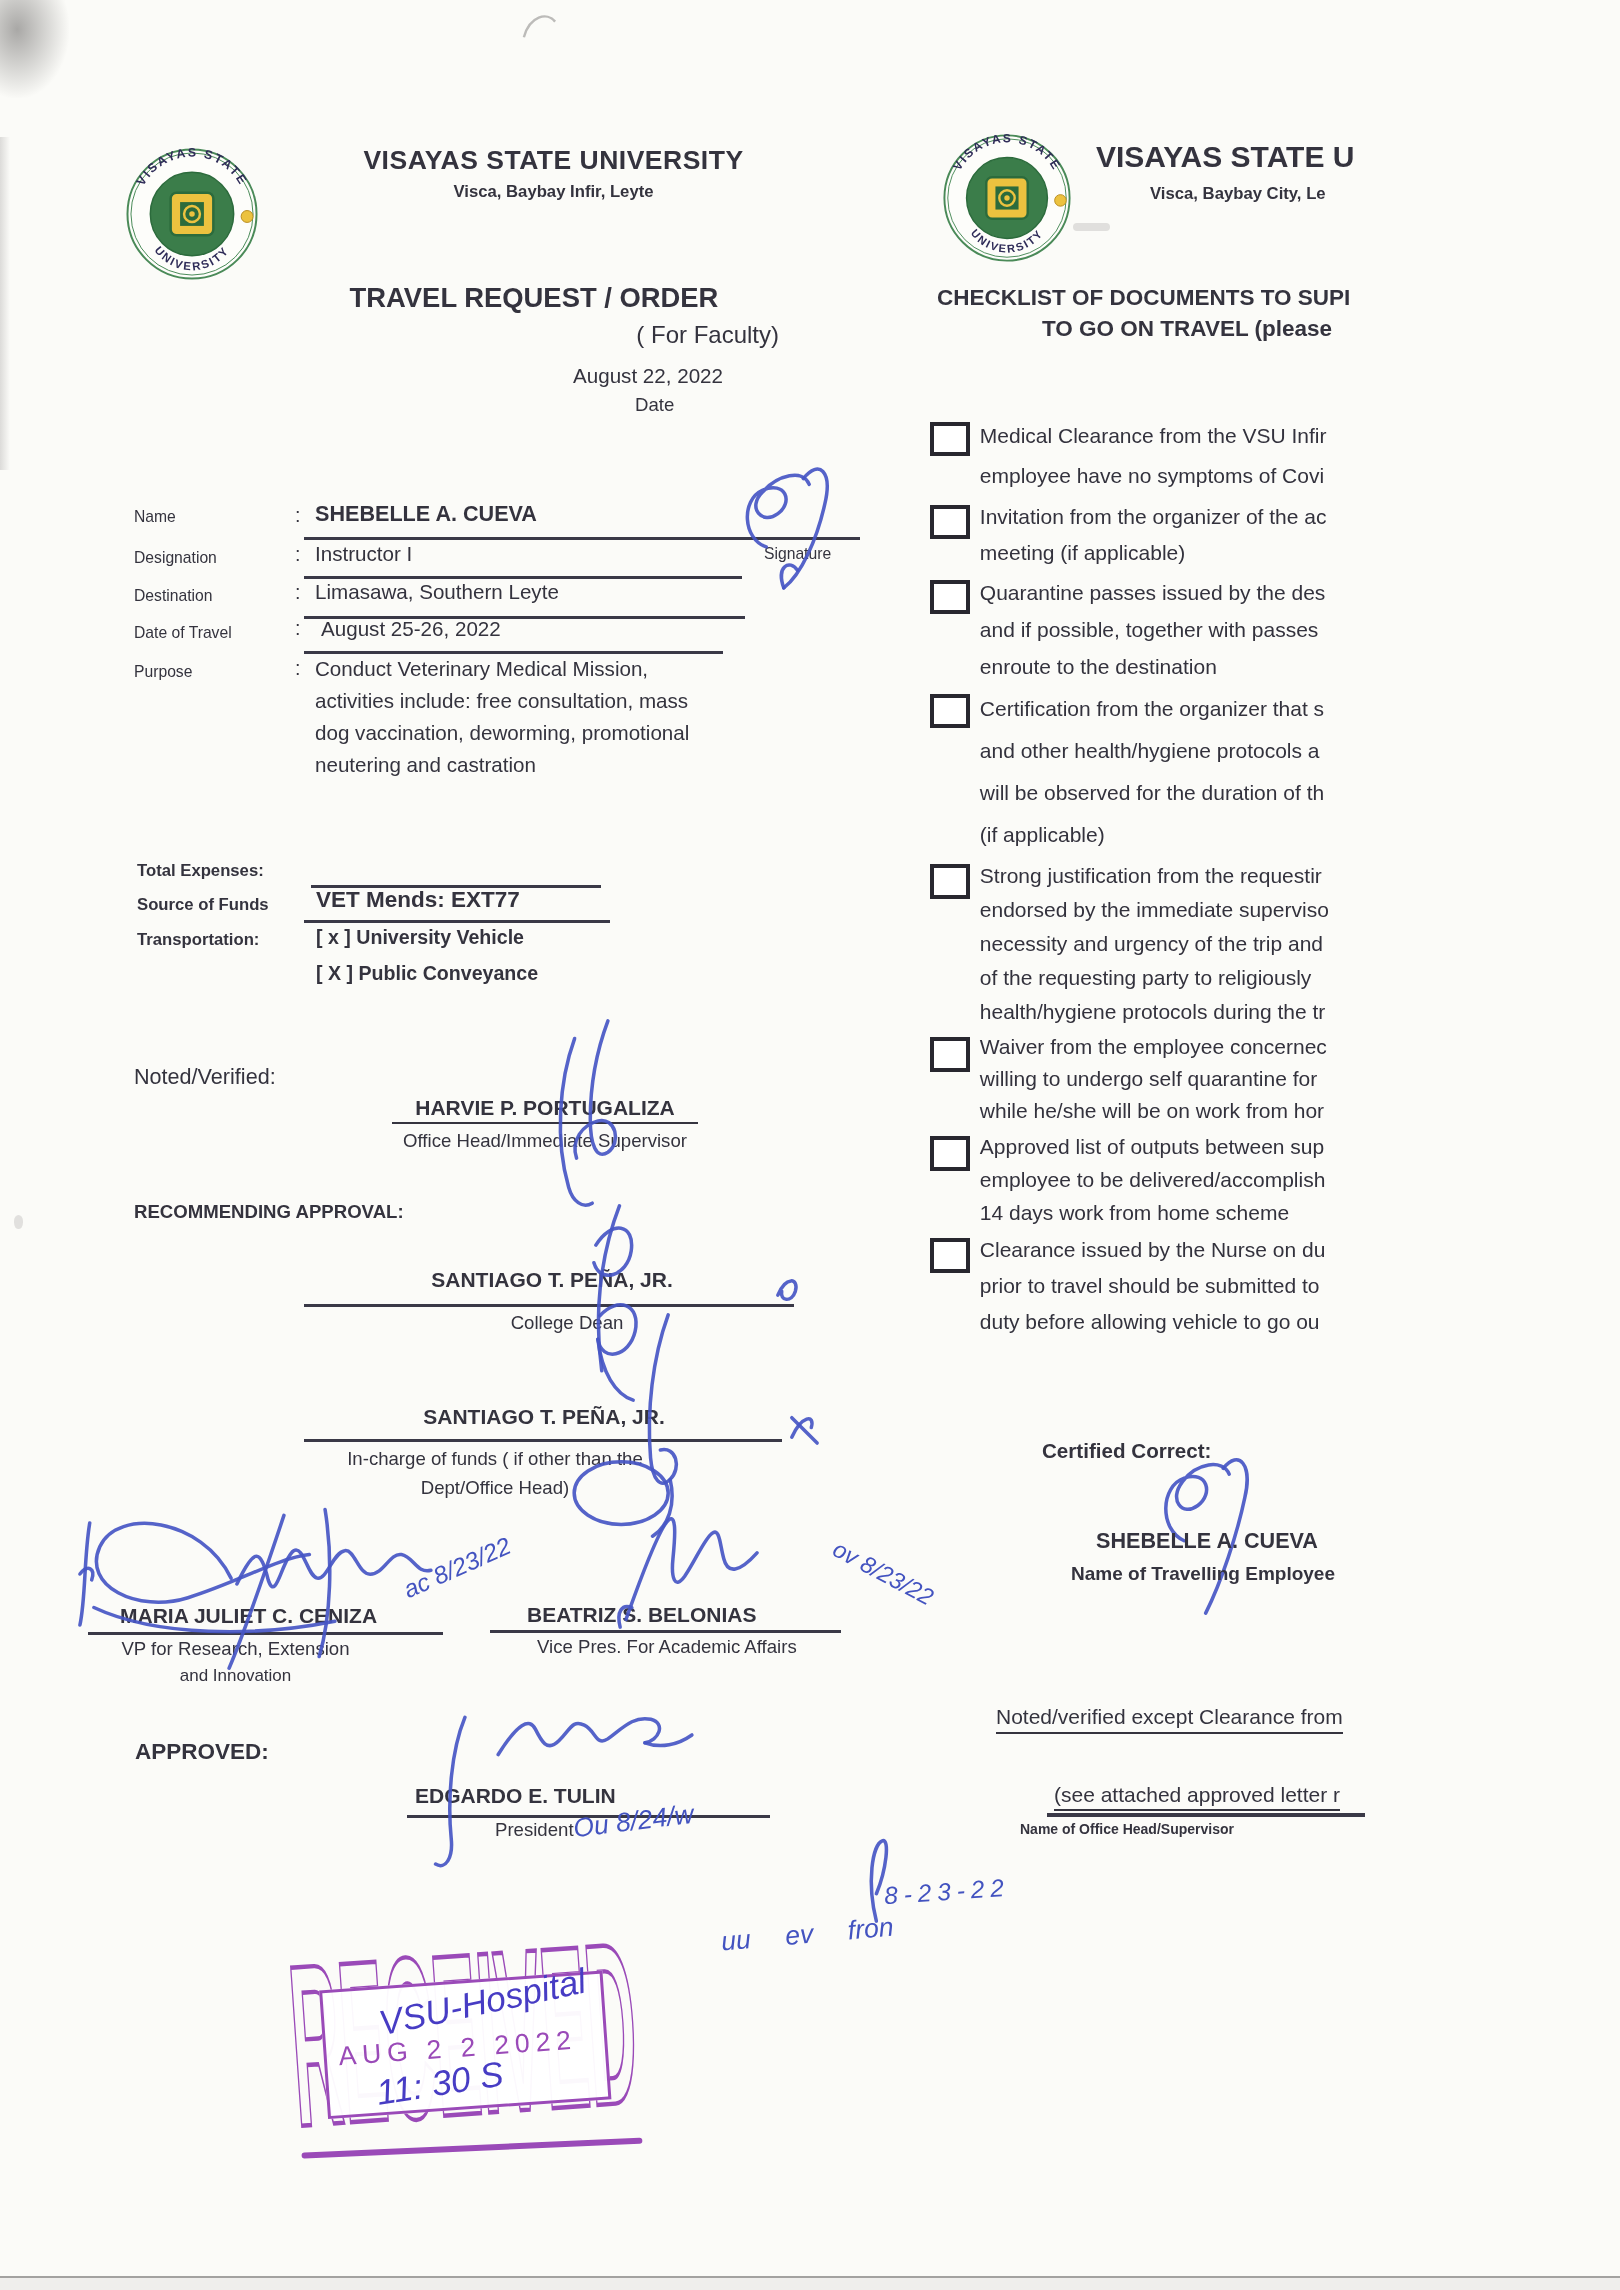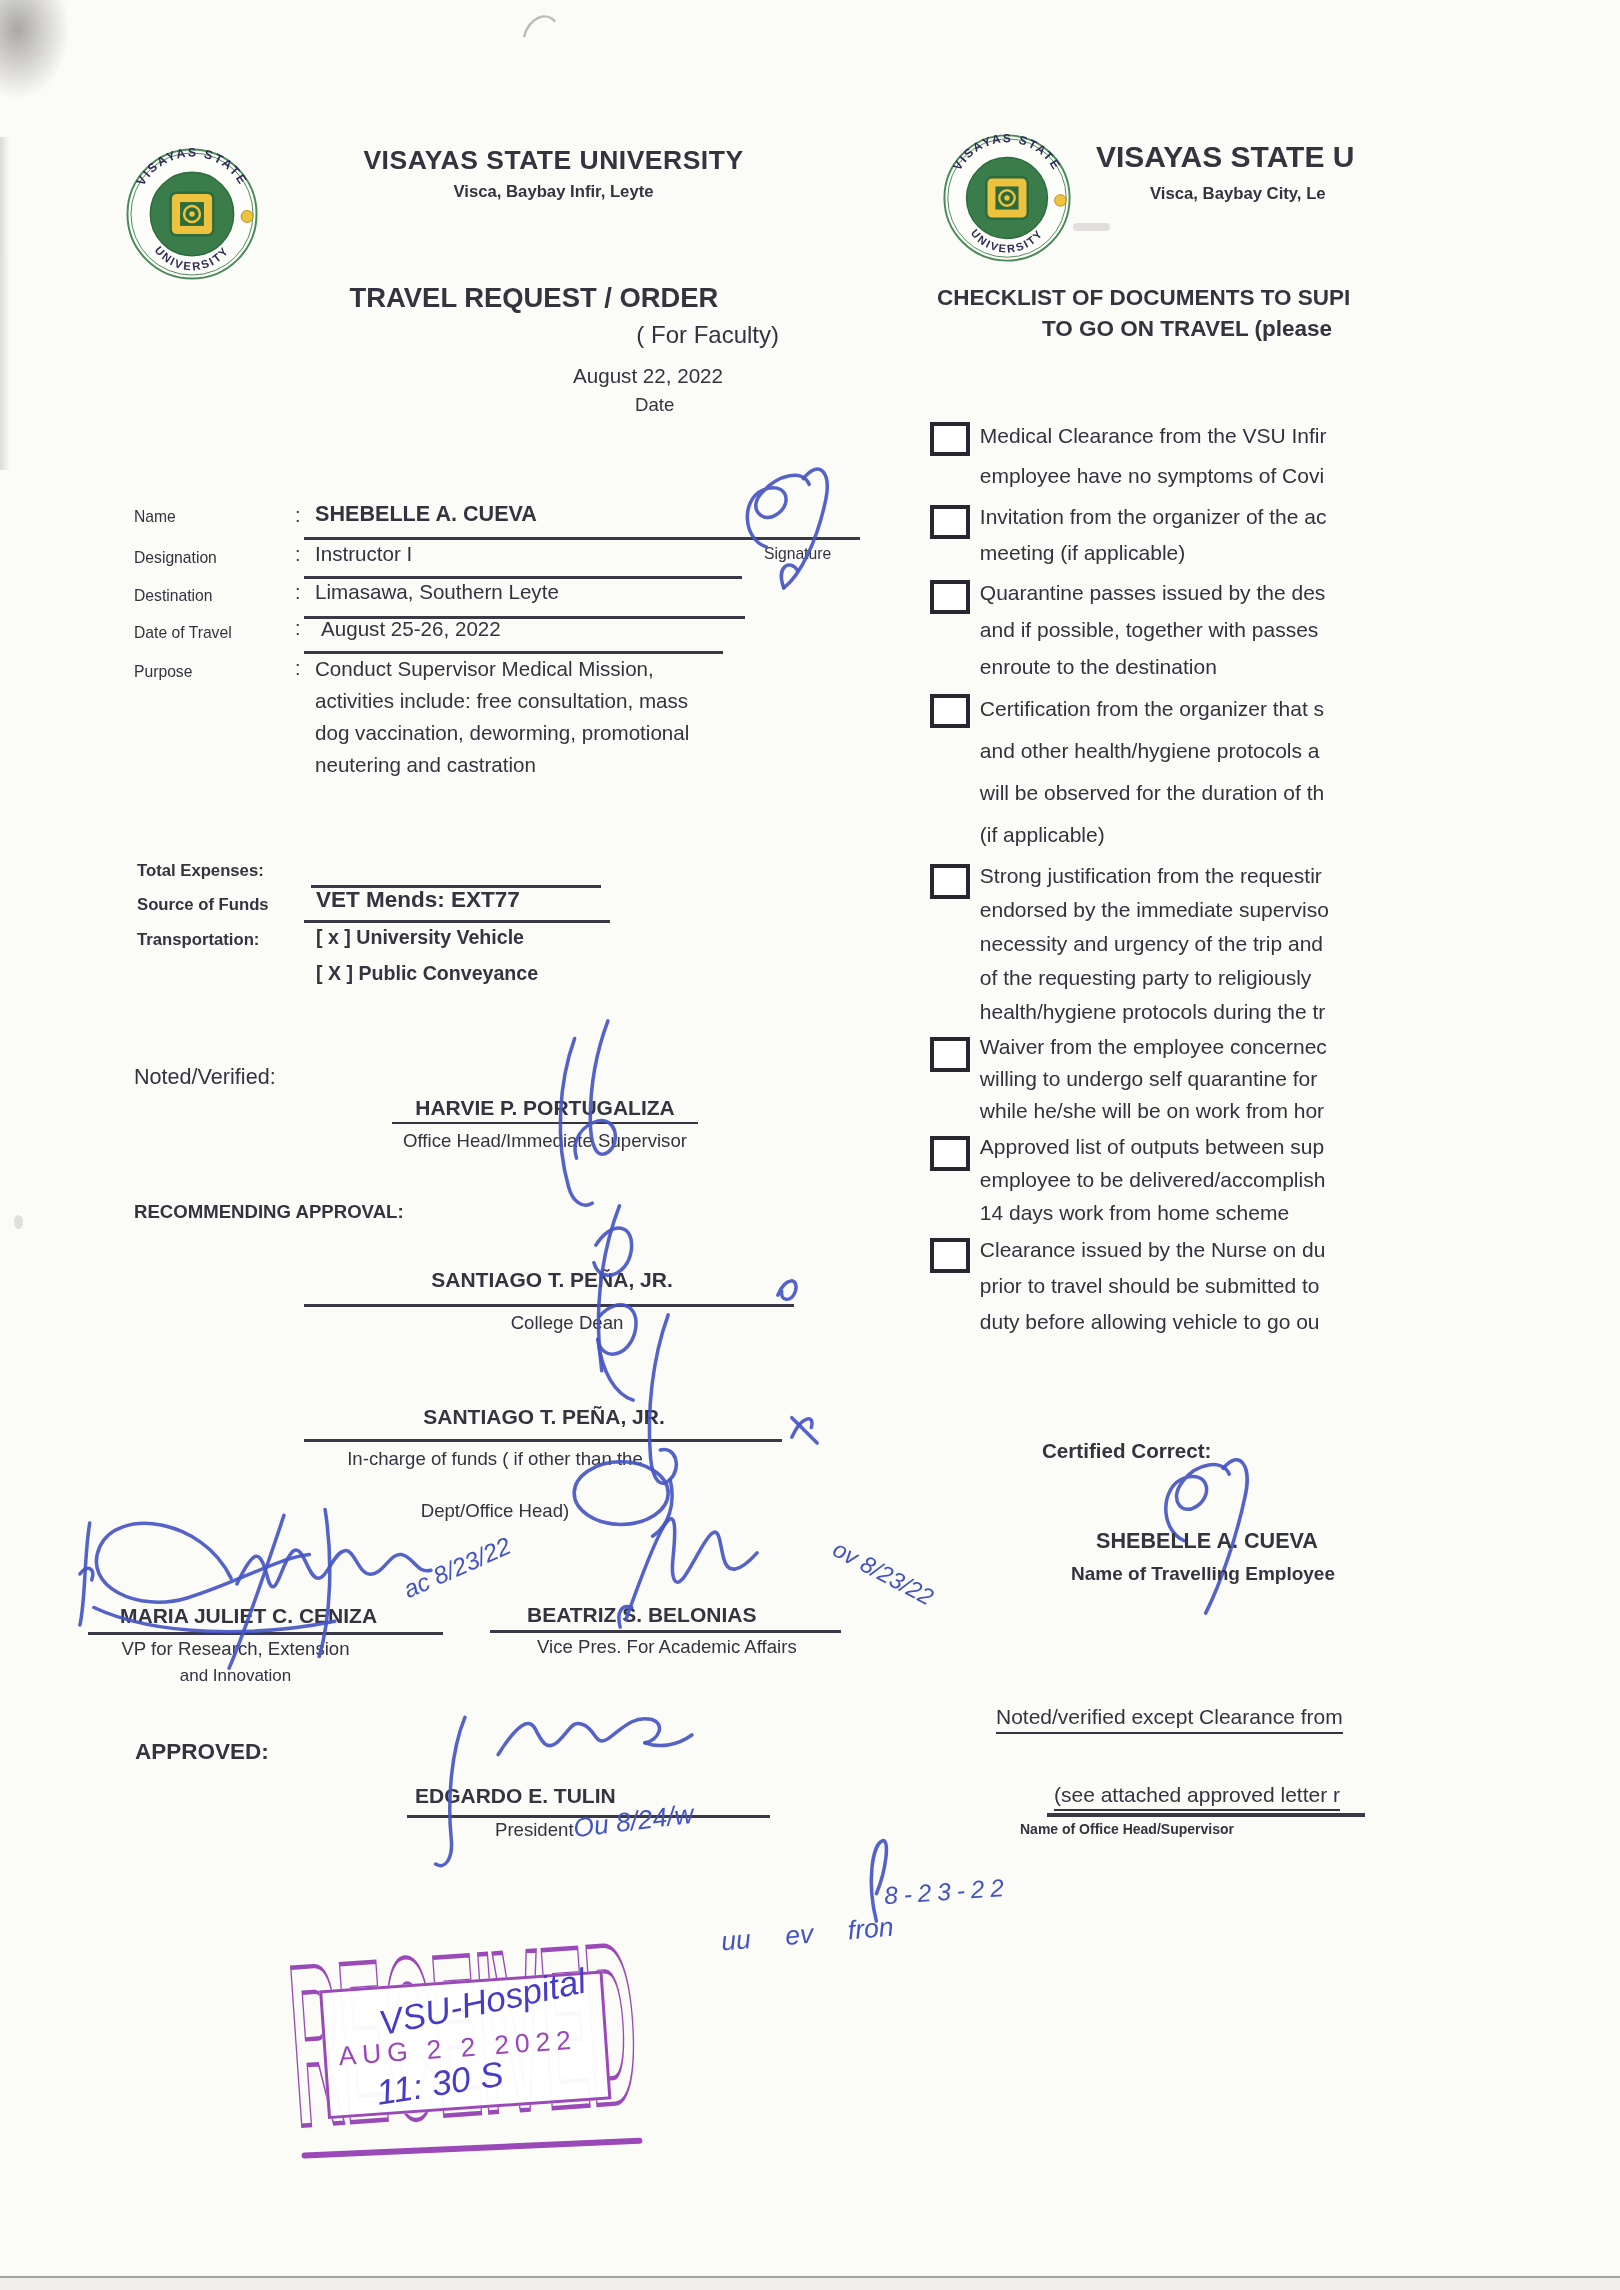--- a/index.html
+++ b/index.html
@@ -89,21 +89,21 @@
 <div class="line" style="left:304px;top:616px;width:441px;"></div>
 
 <div class="abs" style="left:134px;top:624px;font-size:15.7px;">Date of Travel</div>
 <div class="abs" style="left:295px;top:617px;font-size:19.6px;">:</div>
 <div class="abs" style="left:321px;top:617px;font-size:20.6px;">August 25-26, 2022</div>
 <div class="line" style="left:304px;top:651px;width:419px;"></div>
 
 <div class="abs" style="left:134px;top:663px;font-size:15.7px;">Purpose</div>
 <div class="abs" style="left:295px;top:657px;font-size:19.6px;">:</div>
 <div class="abs" style="left:315px;top:653px;font-size:20.6px;line-height:32px;">
-  <div>Conduct Supervisor Medical Mission,</div>
+  <div>Conduct Veterinary Medical Mission,</div>
   <div>activities include: free consultation, mass</div>
   <div>dog vaccination, deworming, promotional</div>
   <div>neutering and castration</div>
 </div>
 
 <div class="abs b" style="left:137px;top:861px;font-size:16.7px;">Total Expenses:</div>
 <div class="line" style="left:311px;top:885px;width:290px;"></div>
 <div class="abs b" style="left:137px;top:895px;font-size:16.7px;">Source of Funds</div>
 <div class="abs b" style="left:316px;top:887px;font-size:22.5px;">VET Mends: EXT77</div>
 <div class="line" style="left:304px;top:920px;width:306px;height:2.9px;"></div>
@@ -117,21 +117,21 @@
 
 <div class="abs b" style="left:134px;top:1201px;font-size:18.6px;">RECOMMENDING APPROVAL:</div>
 
 <div class="abs b" style="left:405px;top:1268px;width:294px;text-align:center;font-size:21px;">SANTIAGO T. PEÑA, JR.</div>
 <div class="line" style="left:304px;top:1304px;width:490px;height:2.9px;"></div>
 <div class="abs" style="left:469px;top:1312px;width:196px;text-align:center;font-size:18.6px;">College Dean</div>
 
 <div class="abs b" style="left:397px;top:1405px;width:294px;text-align:center;font-size:21px;">SANTIAGO T. PEÑA, JR.</div>
 <div class="line" style="left:304px;top:1439px;width:478px;height:2.9px;"></div>
 <div class="abs" style="left:299px;top:1448px;width:392px;text-align:center;font-size:18.6px;">In-charge of  funds ( if other than the</div>
-<div class="abs" style="left:299px;top:1477px;width:392px;text-align:center;font-size:18.6px;margin-top:23px;">Dept/Office Head)</div>
+<div class="abs" style="left:299px;top:1477px;width:392px;text-align:center;font-size:18.6px;">Dept/Office Head)</div>
 
 <div class="abs b" style="left:120px;top:1604px;font-size:21px;">MARIA JULIET C. CENIZA</div>
 <div class="line" style="left:88px;top:1632px;width:355px;height:2.9px;"></div>
 <div class="abs" style="left:108px;top:1638px;width:255px;text-align:center;font-size:18.6px;">VP for Research, Extension</div>
 <div class="abs" style="left:108px;top:1666px;width:255px;text-align:center;font-size:17px;">and Innovation</div>
 
 <div class="abs b" style="left:527px;top:1603px;font-size:21px;">BEATRIZ S. BELONIAS</div>
 <div class="line" style="left:490px;top:1630px;width:351px;height:2.9px;"></div>
 <div class="abs" style="left:537px;top:1636px;width:323px;font-size:18.6px;">Vice Pres. For Academic Affairs</div>
 

